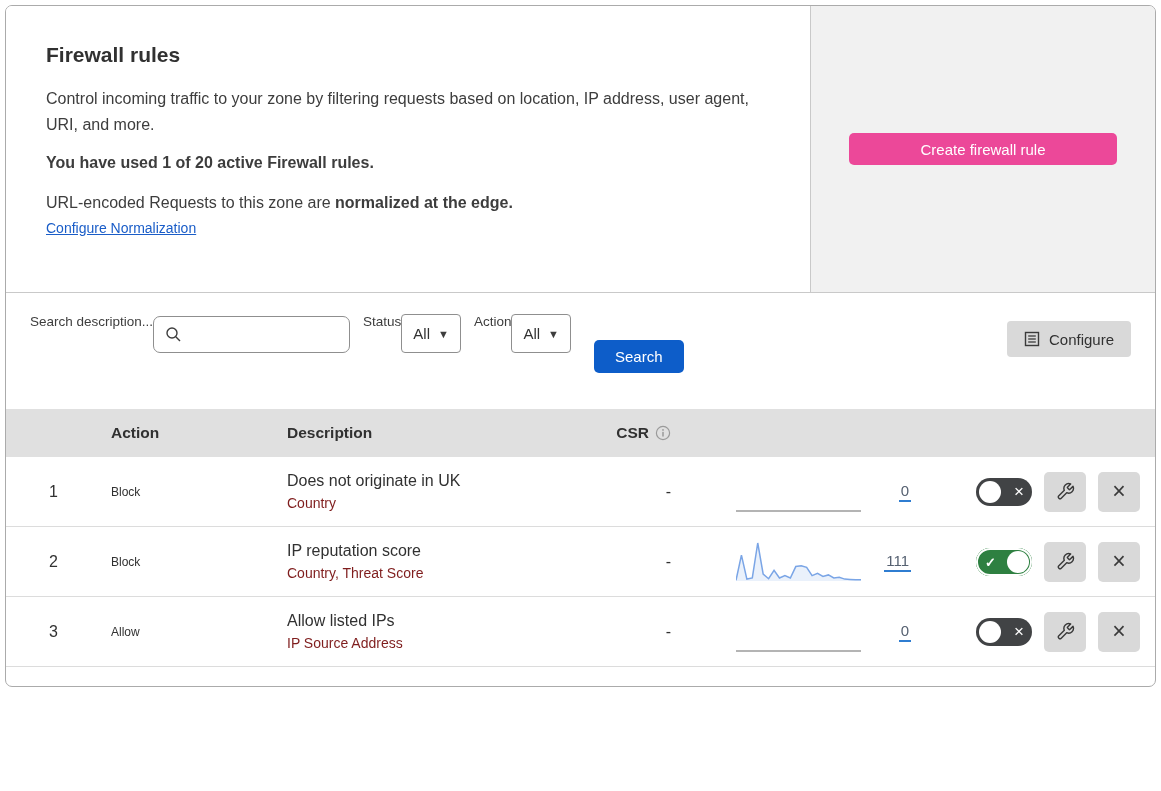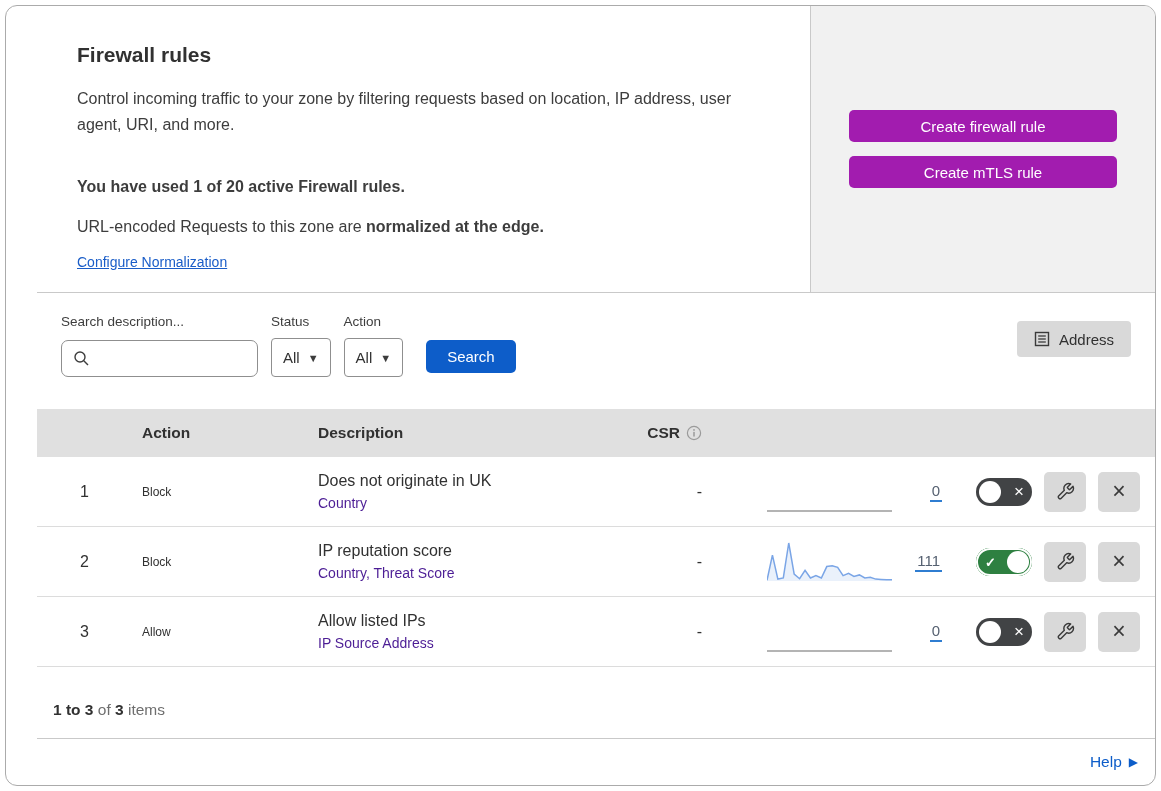--- a/index.html
+++ b/index.html
@@ -1,34 +1,34 @@
 <!DOCTYPE html>
 <html><head>
 <meta charset="utf-8">
 <style>
   * { box-sizing: border-box; margin: 0; padding: 0; }
   html,body { width:1161px; height:791px; background:#fff; font-family:"Liberation Sans", sans-serif; color:#313131; overflow:hidden; }
-  .card { position:absolute; left:5px; top:5px; width:1151px; height:781px; background:#fff; border:1px solid #ababab; border-radius:12px; overflow:hidden;padding-left:31px; }
+  .card { position:absolute; left:5px; top:5px; width:1151px; height:682px; background:#fff; border:1px solid #ababab; border-radius:7px; overflow:hidden; }
 
   
   .hero { display:flex; height:287px; border-bottom:1px solid #c9c9c9; }
   .hero-left { flex:1; padding:37px 40px; background:#fff; }
   .page-title { font-size:21px; font-weight:700; color:#313131; margin-bottom:19px; }
   .hero p { font-size:16px; line-height:26px; color:#3d3d3d; }
-  .desc { max-width:750px; margin-bottom:36px; }
+  .desc { max-width:750px; margin-bottom:12px; }
   .usage { font-weight:700; margin-bottom:14px; }
-  .norm { margin-bottom:13px; }
+  .norm { margin-bottom:3px; }
   .norm b { font-weight:700; }
   .link { color:#1a5dc8; text-decoration:underline; font-size:14px; cursor:pointer; }
   .hero-right { width:345px; background:#f1f1f1; border-left:1px solid #c9c9c9; display:flex; flex-direction:column; justify-content:center; gap:14px; padding:0 38px; }
-  .btn-primary { display:block; width:100%; height:32px; background:#a21caf; color:#fff; border:none; border-radius:5px; font-size:15px; font-family:inherit; cursor:pointer; }
+  .btn-primary { display:block; width:100%; height:32px; background:#ec4899; color:#fff; border:none; border-radius:5px; font-size:15px; font-family:inherit; cursor:pointer; }
 
   
   .filterbar { position:relative; height:116px; padding:21px 24px 0; display:flex; align-items:flex-start; }
-  .field { display:flex; flex-direction:column; margin-right:13px; }
+  .field { display:flex; flex-direction:row; margin-right:13px; }
   .field-label { font-size:13.5px; color:#3d3d3d; margin-bottom:9px; }
   .search-box { width:197px; height:37px; border:1px solid #8f8f8f; border-radius:7px; background:#fff; display:flex; align-items:center; padding:0 11px; margin-top:2px; }
   .search-box svg { flex:none; margin-right:8px; }
   .search-box input { border:none; outline:none; width:100%; font-size:14px; font-family:inherit; background:transparent; }
   .select { height:39px; border:1px solid #8f8f8f; border-radius:4px; background:#fff; display:flex; align-items:center; gap:8px; padding:0 11px; font-size:15px; color:#313131; cursor:pointer; }
   .caret { font-size:11px; color:#3d3d3d; }
   .btn-search { height:33px; padding:0 21px; margin:26px 0 0 10px; background:#0d5dc9; color:#fff; border:none; border-radius:5px; font-size:15px; font-family:inherit; cursor:pointer; }
   .btn-ordering { position:absolute; right:24px; top:28px; height:36px; padding:0 17px; background:#d9d9d9; color:#313131; border:none; border-radius:4px; font-size:15px; font-family:inherit; display:flex; align-items:center; gap:9px; cursor:pointer; }
 
   
@@ -36,21 +36,21 @@
   .thead { height:48px; background:#e0e0e0; font-weight:700; font-size:15.5px; color:#313131; }
   .th-action, .td-action { padding-left:10px; }
   .th-desc, .td-desc { padding-left:6px; }
   .th-csr, .td-csr { text-align:right; padding-right:15px; }
   .th-csr { display:flex; justify-content:flex-end; align-items:center; gap:6px; }
   .th-activity { padding-left:20px; }
   .trow { height:70px; border-bottom:1px solid #dcdcdc; background:#fff; }
   .td-num { text-align:center; font-size:16px; color:#313131; }
   .td-action { font-size:12px; }
   .rule-title { font-size:16px; color:#313131; margin-bottom:5px; }
-  .rule-fields { font-size:14px; color:#4c1d95; }
+  .rule-fields { font-size:14px; color:#7f1d1d; }
   .td-activity { display:flex; align-items:center; padding-left:50px; padding-right:15px; }
   .spark { flex:none; }
   .count { margin-left:auto; font-size:15px; color:#566171; border-bottom:2px solid #2f7dd1; padding:0 2px 1px; }
   .td-controls { display:flex; align-items:center; justify-content:flex-end; gap:12px; padding-right:15px; }
 
   .toggle { position:relative; width:56px; height:28px; border-radius:14px; cursor:pointer; flex:none; }
   .toggle.off { background:#414345; }
   .toggle.on  { background:#2e8041; box-shadow:inset 0 0 0 2px #fff, inset 0 0 0 3px #2e8041; }
   .knob { position:absolute; top:3px; width:22px; height:22px; border-radius:50%; background:#fff; }
   .toggle.off .knob { left:3px; }
@@ -77,21 +77,20 @@
   <div class="hero">
     <div class="hero-left">
       <div class="page-title">Firewall rules</div>
       <p class="desc">Control incoming traffic to your zone by filtering requests based on location, IP address, user agent, URI, and more.</p>
       <p class="usage">You have used 1 of 20 active Firewall rules.</p>
       <p class="norm"><span>URL-encoded Requests to this zone are </span><b>normalized at the edge.</b></p>
       <a class="link">Configure Normalization</a>
     </div>
     <div class="hero-right">
       <button class="btn-primary">Create firewall rule</button>
-      <button class="btn-primary">Create mTLS rule</button>
     </div>
   </div>
 
   <div class="filterbar">
     <div class="field">
       <span class="field-label">Search description...</span>
       <div class="search-box">
         <svg width="17" height="17" viewBox="0 0 17 17">
             <circle cx="7" cy="7" r="5" fill="none" stroke="#3d3d3d" stroke-width="1.4"></circle>
             <line x1="10.8" y1="10.8" x2="15" y2="15" stroke="#3d3d3d" stroke-width="1.4"></line>
@@ -114,21 +113,21 @@
       </div>
     </div>
     <button class="btn-search">Search</button>
     <button class="btn-ordering">
       <svg width="16" height="16" viewBox="0 0 16 16">
           <rect x="1.5" y="1.5" width="13" height="13" fill="none" stroke="#3a3a3a" stroke-width="1.4"></rect>
           <line x1="4.2" y1="5" x2="11.8" y2="5" stroke="#3a3a3a" stroke-width="1.3"></line>
           <line x1="4.2" y1="8" x2="11.8" y2="8" stroke="#3a3a3a" stroke-width="1.3"></line>
           <line x1="4.2" y1="11" x2="11.8" y2="11" stroke="#3a3a3a" stroke-width="1.3"></line>
         </svg>
-      <span>Address</span>
+      <span>Configure</span>
     </button>
   </div>
 
   <div class="thead">
     <div></div>
     <div class="th-action">Action</div>
     <div class="th-desc">Description</div>
     <div class="th-csr">
       <span>CSR</span>
       <svg width="16" height="16" viewBox="0 0 16 16">

